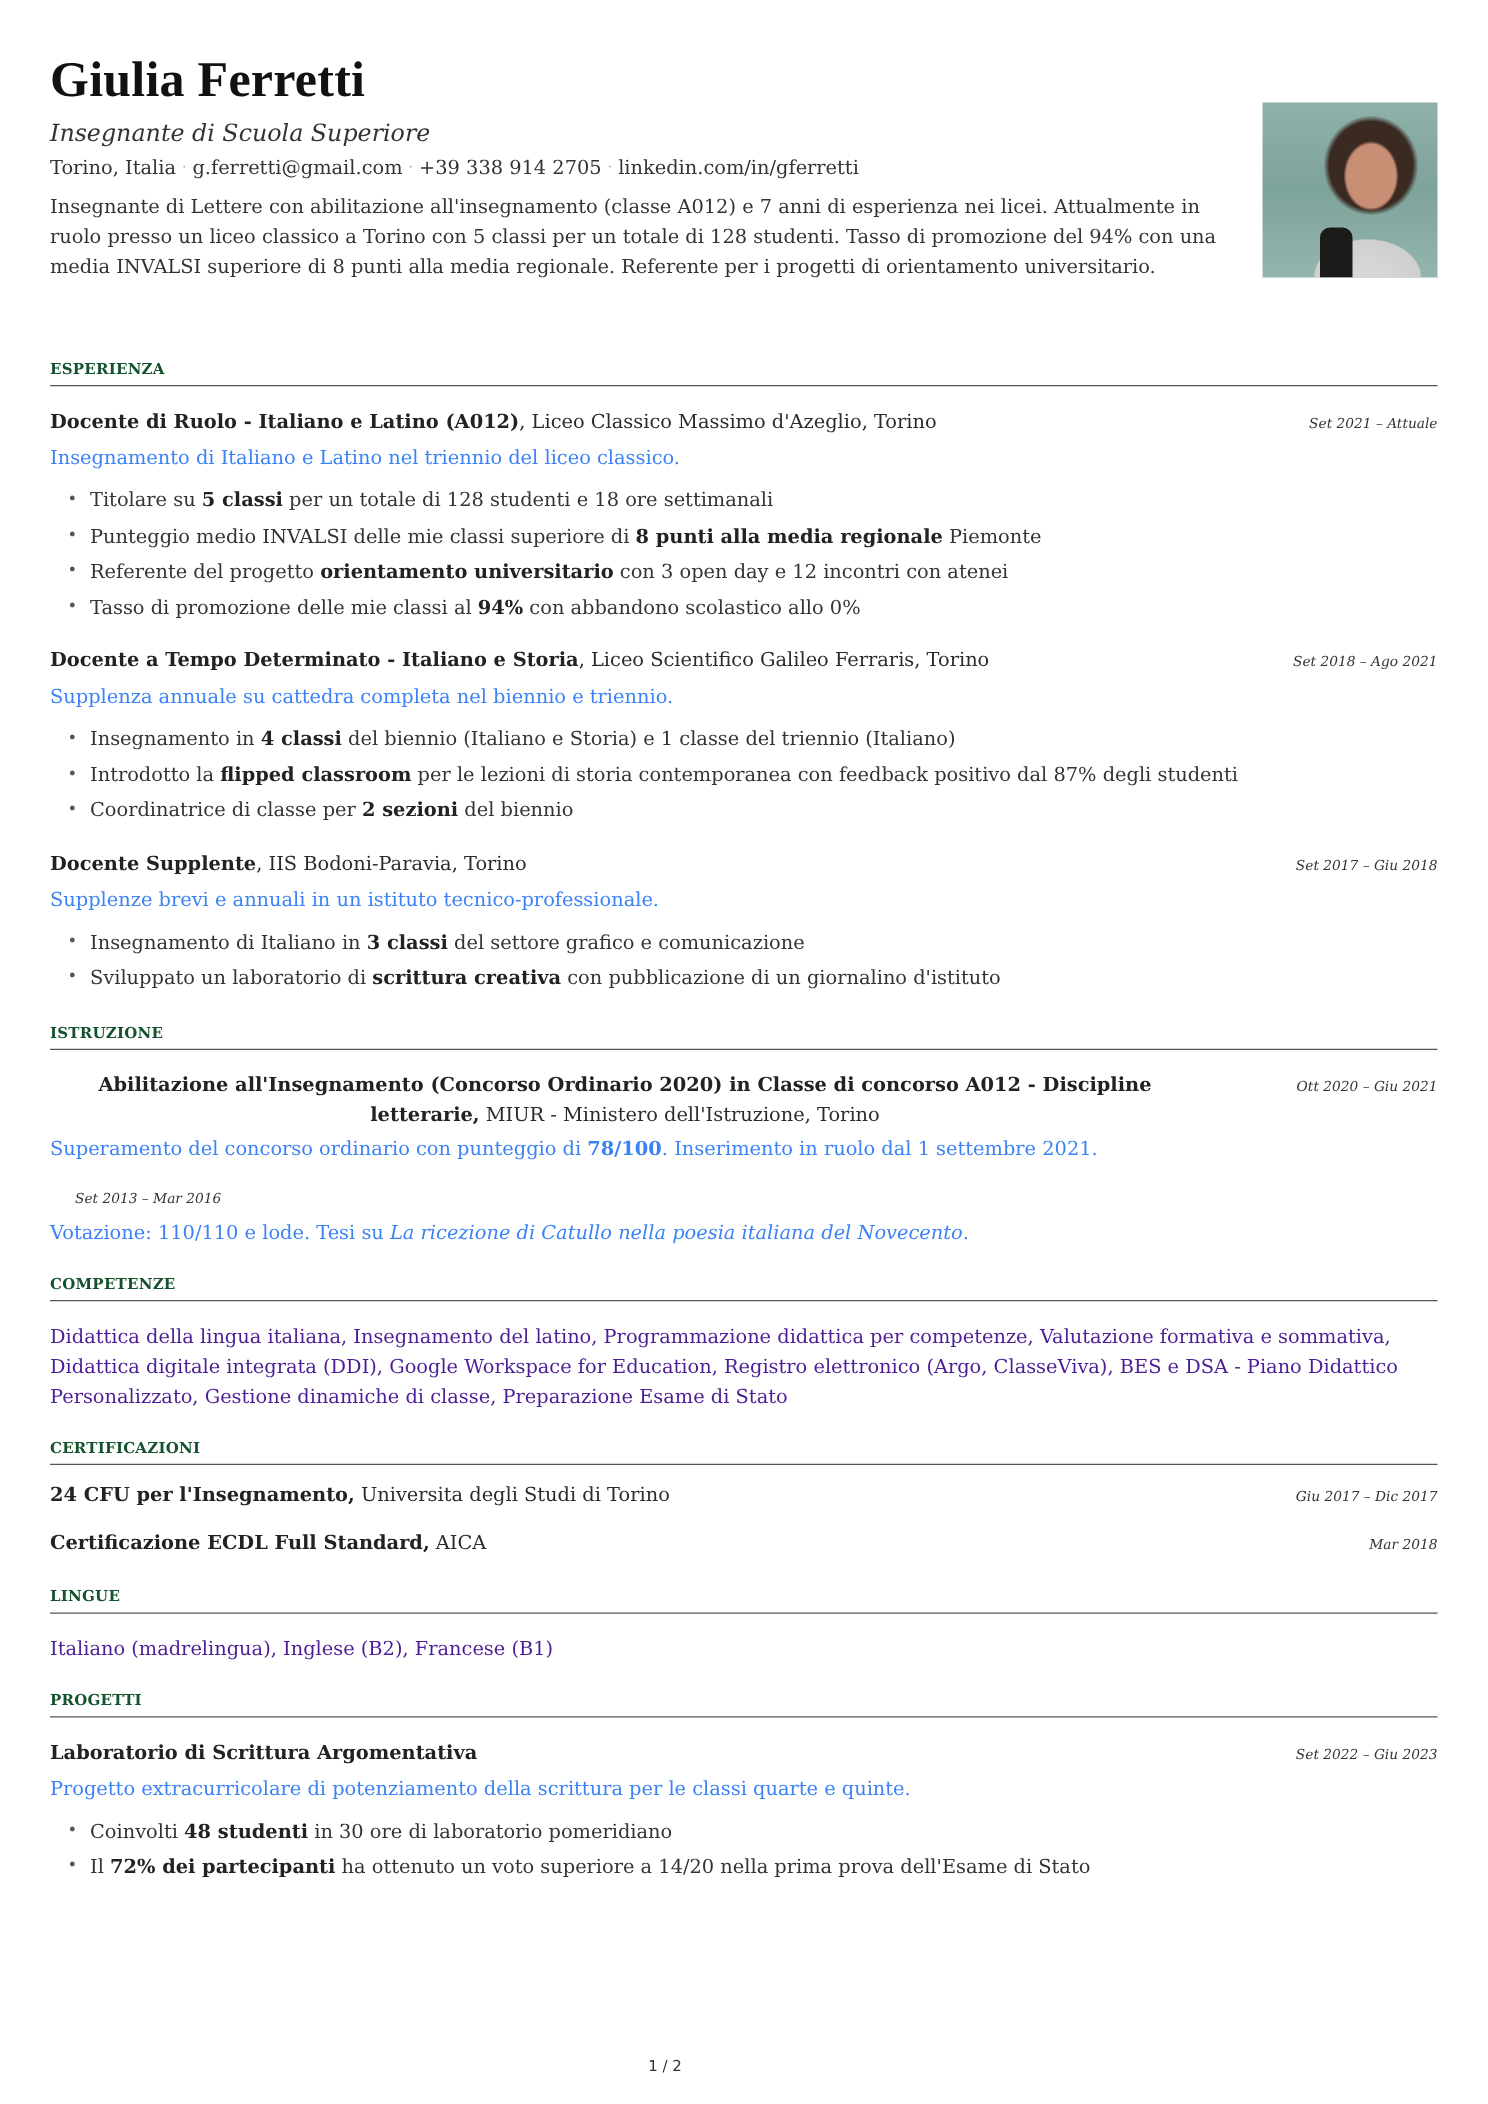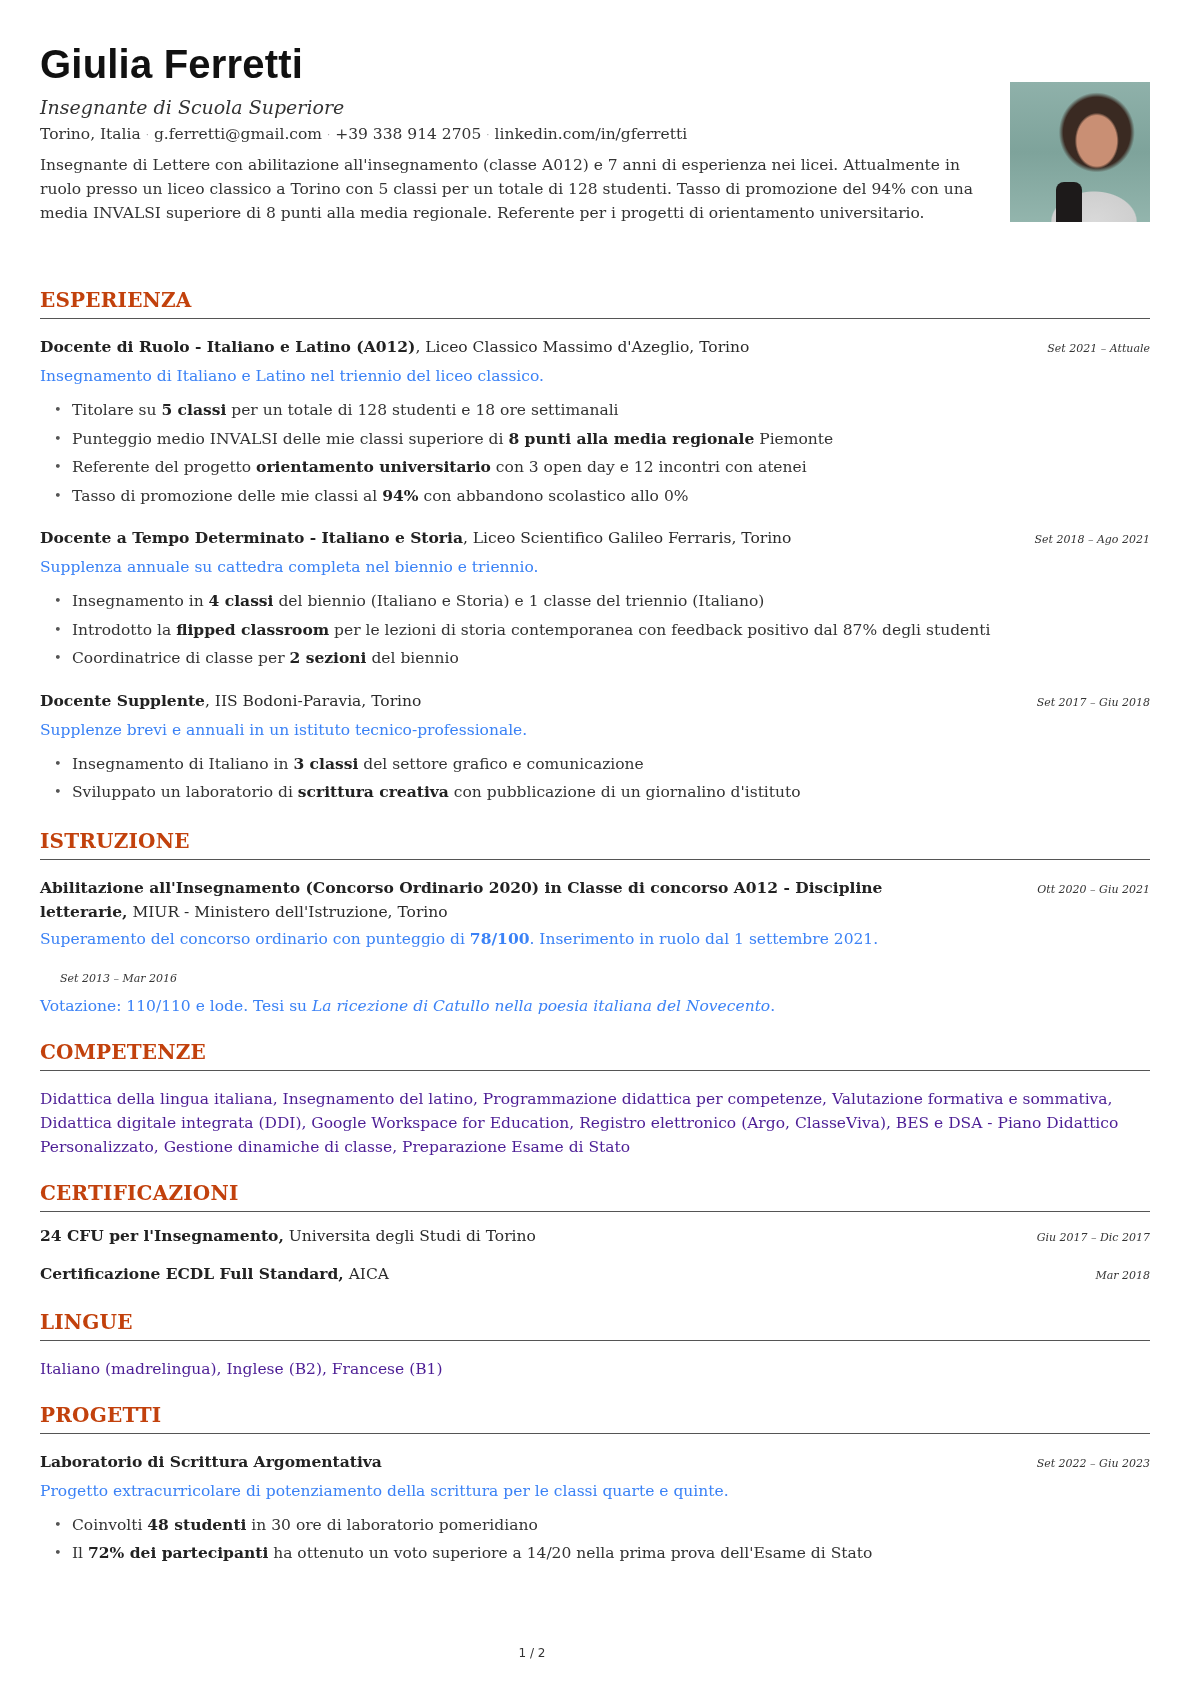--- a/index.html
+++ b/index.html
@@ -7,21 +7,21 @@
     body {
       font-family: "DejaVu Serif", "Liberation Serif", serif;
       color: #2b2b2b;
       position: relative;
       overflow: hidden;
     }
     .page { position: absolute; left: 40px; top: 40px; width: 1110px; }
 
     .header { position: relative; height: 226px; }
     .name {
-      font-family: Liberation Sans, sans-serif;
+      font-family: Liberation Serif, serif;
       font-weight: bold;
       font-size: 40px;
       color: #111;
       letter-spacing: 0.2px;
       line-height: 48px;
     }
     .role {
       font-style: italic;
       font-size: 19px;
       color: #333;
@@ -50,29 +50,29 @@
     }
     .photo .shirt {
       position: absolute; left: 46px; bottom: 0; width: 26px; height: 40px;
       background: #1d1a1a; border-radius: 8px 8px 0 0;
     }
 
     .section { margin-top: 22px; }
     .section-title {
       font-family: "DejaVu Serif", serif;
       font-weight: bold;
-      font-size: 20px;
-      color: #c2410c;
+      font-size: 12px;
+      color: #14532d;
       letter-spacing: 0.2px;
       padding-bottom: 6px;
       border-bottom: 1.5px solid #555;
     }
     .entry { margin-top: 16px; position: relative; }
     .entry-head { display: flex; justify-content: space-between; align-items: baseline; font-size: 15.5px; line-height: 24px; }
-    .entry-head .title-line { max-width: 920px; }
+    .entry-head .title-line { max-width: 920px; text-align: center; }
     .entry-head b { font-weight: bold; color: #222; }
     .date { font-style: italic; font-size: 11px; color: #333; white-space: nowrap; margin-left: 20px; }
     .desc { font-size: 15.5px; line-height: 24px; color: #3b82f6; margin-top: 3px; }
     .desc i { font-style: italic; }
     ul.bullets { list-style: none; margin-top: 8px; margin-left: 14px; }
     ul.bullets li { font-size: 15.5px; line-height: 27.5px; color: #333; position: relative; padding-left: 18px; }
     ul.bullets li::before { content: "•"; position: absolute; left: 0; top: 0; color: #555; font-size: 13px; }
     ul.bullets li b { font-weight: bold; color: #222; }
     .plain { font-size: 15.5px; line-height: 24px; color: #4c1d95; margin-top: 16px; }
     .compact .entry { margin-top: 12px; }

